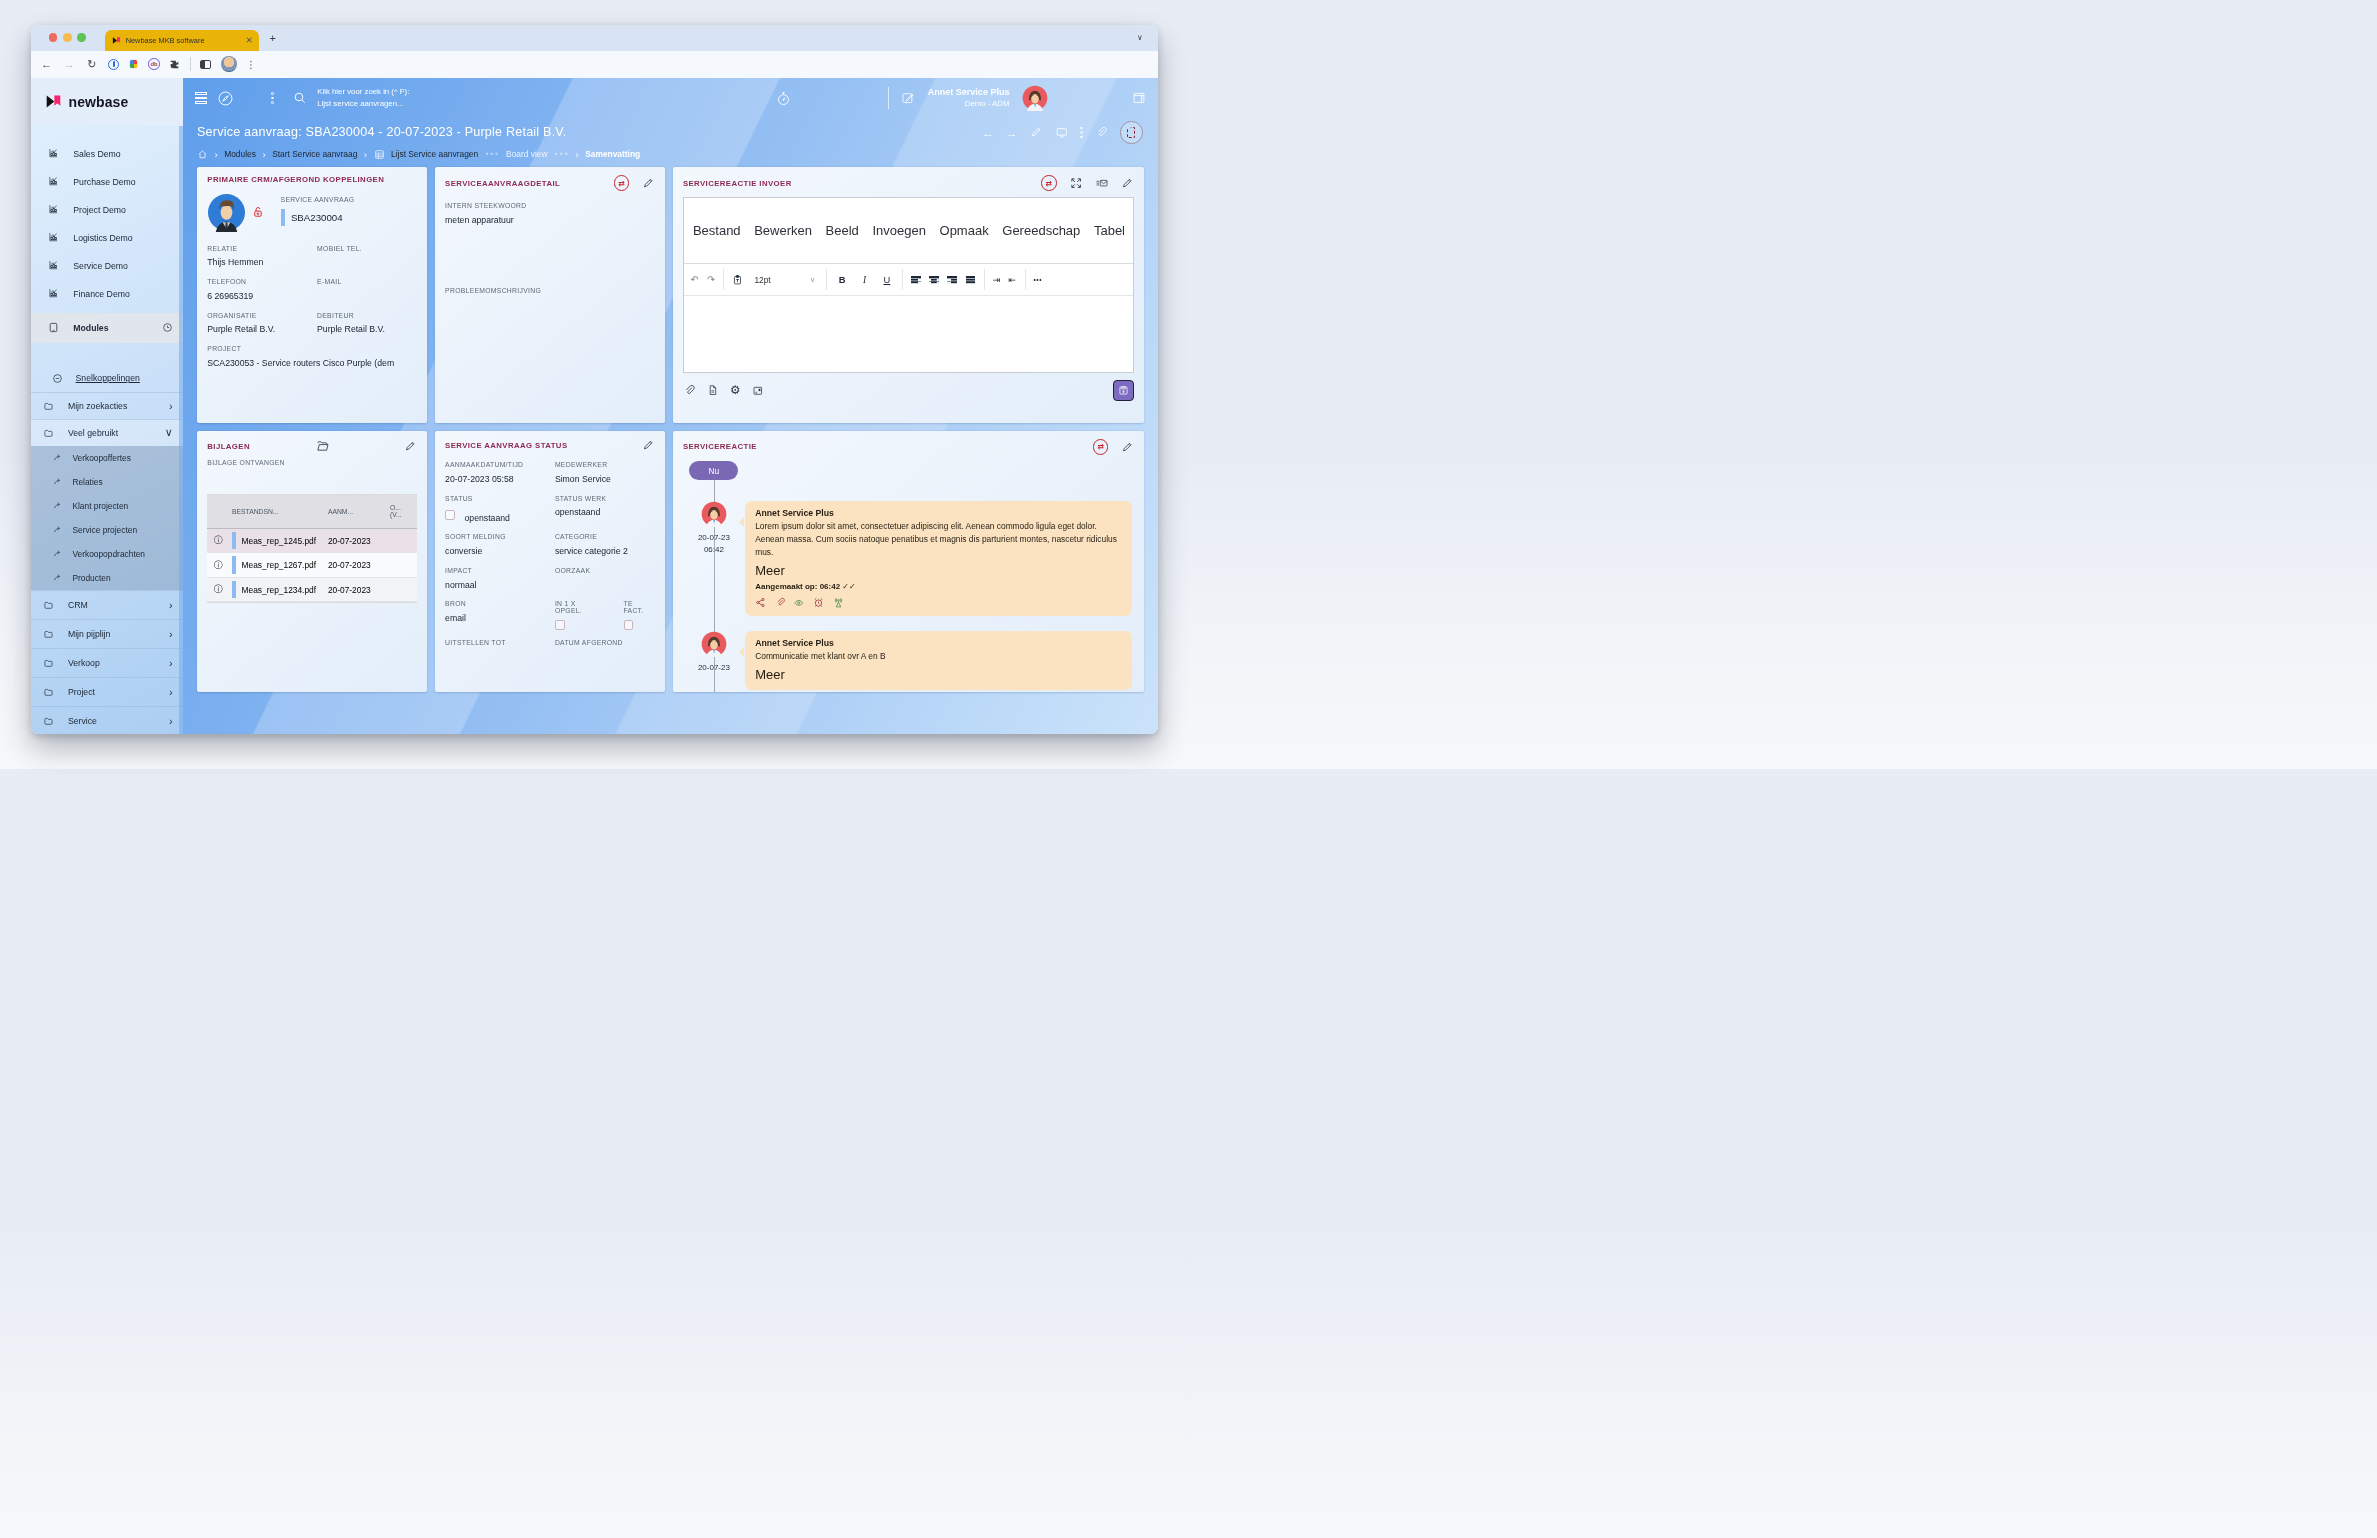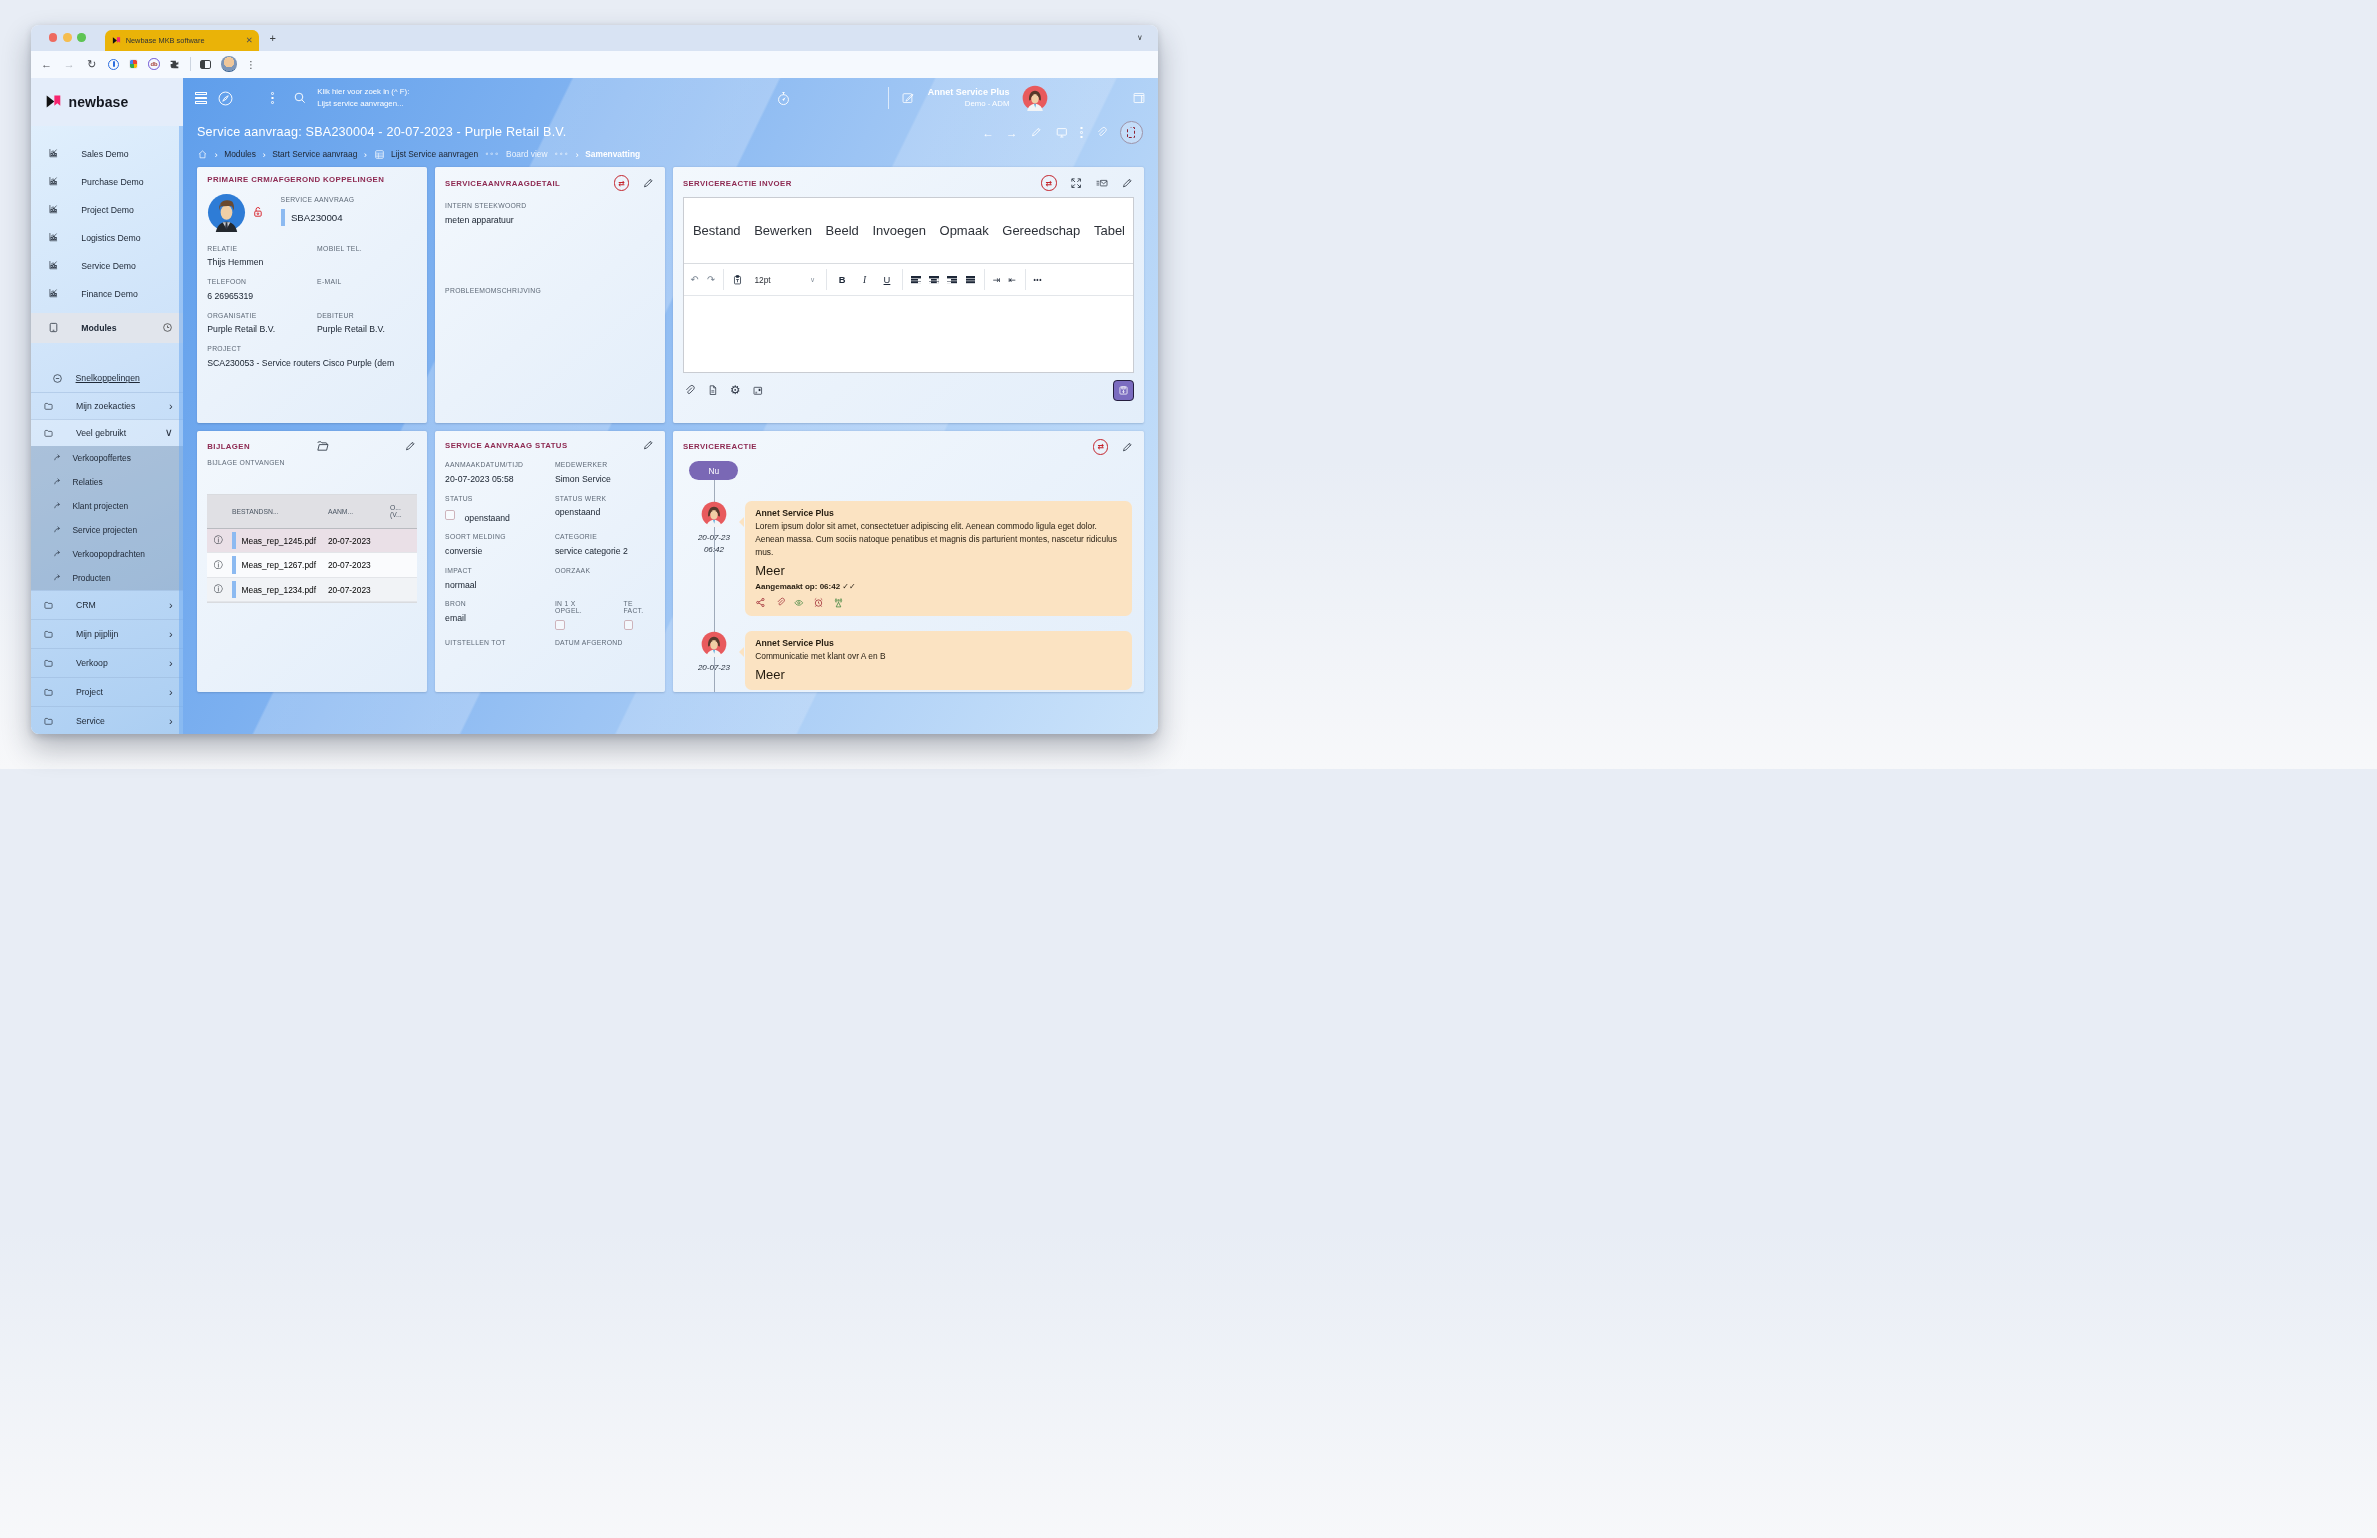--- a/index.html
+++ b/index.html
@@ -41,21 +41,21 @@
 
   
   .appbody { display:flex; height:656px; }
 
   .sidebar { width:152px; flex:none; position:relative; display:flex; flex-direction:column;
     background:linear-gradient(155deg,#e3f1fd 0%,#cde2f9 45%,#abcef2 100%); }
   .sidebar::after { content:""; position:absolute; right:0; top:48px; bottom:0; width:4.5px; background:rgba(110,170,240,.55); }
   .logoarea { height:48px; background:#e4edfa; display:flex; align-items:center; gap:6.5px; padding-left:14px; flex:none; }
   .brand { font-size:14px; font-weight:800; color:#14171f; letter-spacing:0.1px; }
   .nav { flex:1; padding-top:14px; font-size:8.7px; color:#202a38; overflow:hidden; }
-  .nitem { height:28px; display:flex; align-items:center; gap:21px; padding:0 10.3px 0 17px; }
+  .nitem { height:28px; display:flex; align-items:center; gap:13px; padding:0 10.3px 0 17px; }
   .nitem .ic { width:12.3px; color:#222b38; flex:none; }
   .nitem .chev { margin-left:auto; font-size:11px; color:#2a3342; }
   .nitem.modules { background:#e1e5ec; font-weight:700; margin-top:5.2px; height:30px; }
   .nitem.modules .rt { margin-left:auto; color:#333; }
   .gap34 { height:22px; }
   .nitem.shead { padding-left:20.7px; gap:11.6px; height:27px;text-decoration:underline; }
   .rowline { border-top:0.6px solid rgba(150,180,215,.45); height:27px; }
   .nitem.veel { background:rgba(255,255,255,.28); }
   .subs { background:rgba(100,122,150,.30); }
   .sub { height:24px; display:flex; align-items:center; gap:8.4px; padding-left:22px; font-size:8.4px; color:#1d2634; }
@@ -165,21 +165,21 @@
   .duo { display:flex; gap:19.4px; }
   .duo .lab { margin-top:9.7px; }
   .duo .cbx { margin-top:5.8px; }
 
   
   .timeline { position:relative; margin-top:6.5px; height:calc(100% - 26px); }
   .tl-line { position:absolute; left:31px; top:0; bottom:-13px; width:0.6px; background:rgba(80,95,120,.5); }
   .nupill { position:relative; width:49px; height:19.4px; margin-left:6.5px; border-radius:9.7px; background:var(--purple,#7a68b5); color:#fff; font-size:8.4px; display:flex; align-items:center; justify-content:center; }
   .entry { display:flex; margin-top:20.7px; position:relative; }
   .entry.second { margin-top:15.5px; }
-  .eleft { width:62px; flex:none; display:flex; flex-direction:column; align-items:center;font-style:italic; }
+  .eleft { width:62px; flex:none; display:flex; flex-direction:column; align-items:center; }
   .avatar-w { width:26px; height:26px; }
   .edate { font-size:8px; color:#252e3c; margin-top:4.5px; text-align:center; line-height:1.5; }
   .bubble { flex:1; margin-right:1.3px; background:var(--bubble,#fbe3c2); border-radius:6.5px; padding:6.5px 10.3px 7.8px; position:relative; color:#241c10; }
   .bubble::before { content:""; position:absolute; left:-5.8px; top:15.5px; border:5.8px solid transparent; border-right-color:var(--bubble,#fbe3c2); border-left:none; }
   .bauthor { font-size:8.7px; font-weight:700; }
   .btext { font-size:8.4px; line-height:1.55; margin-top:2.6px; }
   .bmeer { font-size:13px; margin-top:3.9px; }
   .bcreated { font-size:8px; font-weight:700; margin-top:3.9px; }
   .bicons { display:flex; gap:8.4px; margin-top:5.8px; align-items:center; }
   .ic-red { color:#9c2430; } .ic-grn { color:#2f7d33; }

